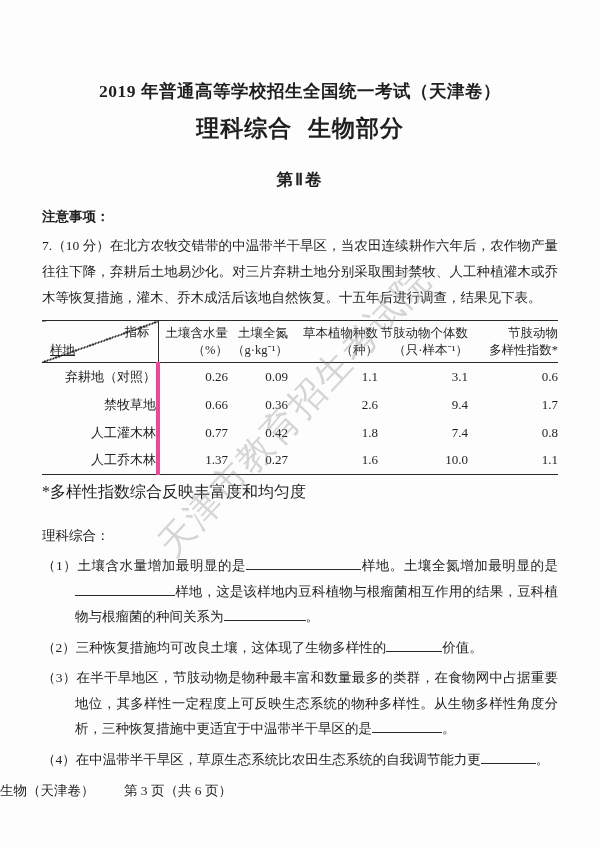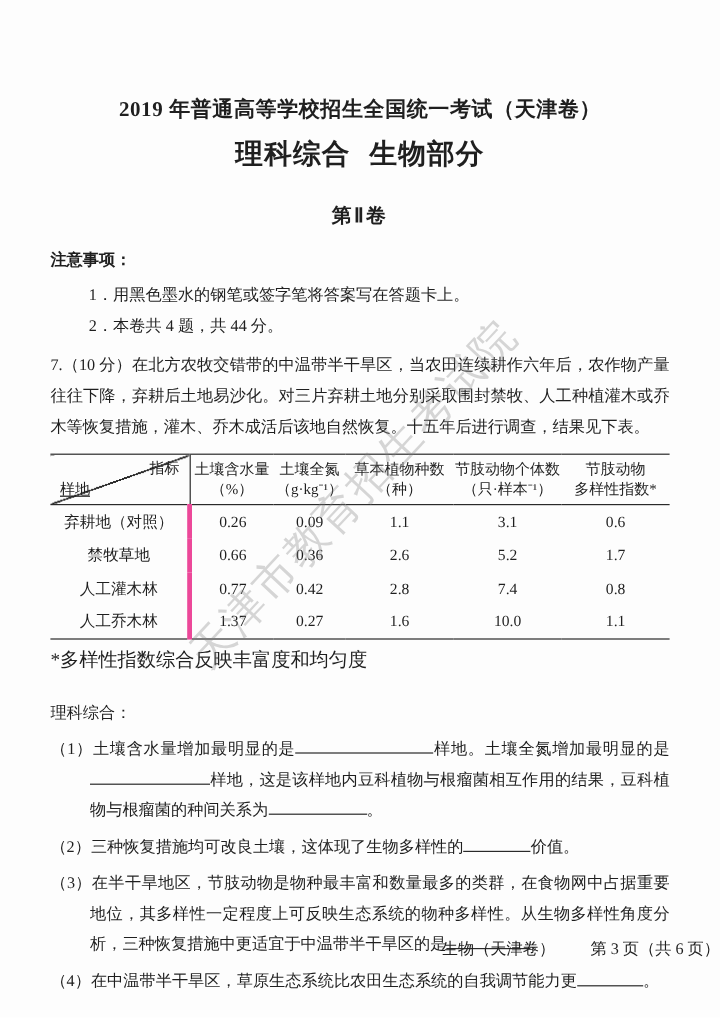--- a/index.html
+++ b/index.html
@@ -63,21 +63,21 @@
   }
   table.data {
     width:516px;
     border-collapse:collapse;
     border-top:1.5px solid #2a2a2a;
     border-bottom:1.5px solid #2a2a2a;
     margin-bottom:7px;
   }
   table.data th, table.data td {
     font-weight:normal;
-    text-align:center;
+    text-align:right;
     font-size:12px;
     padding:0;
   }
   table.data thead tr { border-bottom:1.5px solid #2a2a2a; }
   th.corner {
     position:relative;
     width:116px; height:42px;
     border-right:1px solid #2a2a2a;
     background:
       linear-gradient(to bottom right,
@@ -104,21 +104,21 @@
   }
   .blank {
     display:inline-block;
     border-bottom:1px solid #2a2a2a;
     height:14px;
     vertical-align:baseline;
   }
   .page-footer {
     position:absolute;
     left:0; top:782px; width:600px;
-    text-align:right;
+    text-align:left;
     font-size:13.5px;
   }
   .page-footer .fl { margin-right:26px; }
 </style>
 </head>
 <body>
 
 <div class="page">
 
   <div class="watermark">天津市教育招生考试院</div>
@@ -127,24 +127,20 @@
   <div class="exam-title">2019 年普通高等学校招生全国统一考试（天津卷）</div>
 
   <div class="subject-title">
     <span class="st1">理科综合</span>
     <span class="st2">生物部分</span>
   </div>
 
   <div class="volume">第Ⅱ卷</div>
 
   <div class="notice-heading">注意事项：</div>
-  <div class="notice-wrap" id="notice-items">
-      <div class="notice-item">1．用黑色墨水的钢笔或签字笔将答案写在答题卡上。</div>
-      <div class="notice-item">2．本卷共 4 题，共 44 分。</div>
-    </div>
 
   <p class="stem">7.（10 分）在北方农牧交错带的中温带半干旱区，当农田连续耕作六年后，农作物产量往往下降，弃耕后土地易沙化。对三片弃耕土地分别采取围封禁牧、人工种植灌木或乔木等恢复措施，灌木、乔木成活后该地自然恢复。十五年后进行调查，结果见下表。</p>
 
   <table class="data">
     <colgroup>
       <col style="width:116px">
         <col style="width:70px">
         <col style="width:60px">
       <col style="width:90px">
         <col style="width:90px">
@@ -185,28 +181,28 @@
           <td>0.09</td>
           <td>1.1</td>
           <td>3.1</td>
           <td>0.6</td>
         </tr>
         <tr>
           <td class="rowlabel">禁牧草地</td>
           <td>0.66</td>
           <td>0.36</td>
           <td>2.6</td>
-          <td>5.2</td>
+          <td>9.4</td>
           <td>1.7</td>
         </tr>
         <tr>
           <td class="rowlabel">人工灌木林</td>
           <td>0.77</td>
           <td>0.42</td>
-          <td>2.8</td>
+          <td>1.8</td>
           <td>7.4</td>
           <td>0.8</td>
         </tr>
         <tr>
           <td class="rowlabel">人工乔木林</td>
           <td>1.37</td>
           <td>0.27</td>
           <td>1.6</td>
           <td>10.0</td>
           <td>1.1</td>

